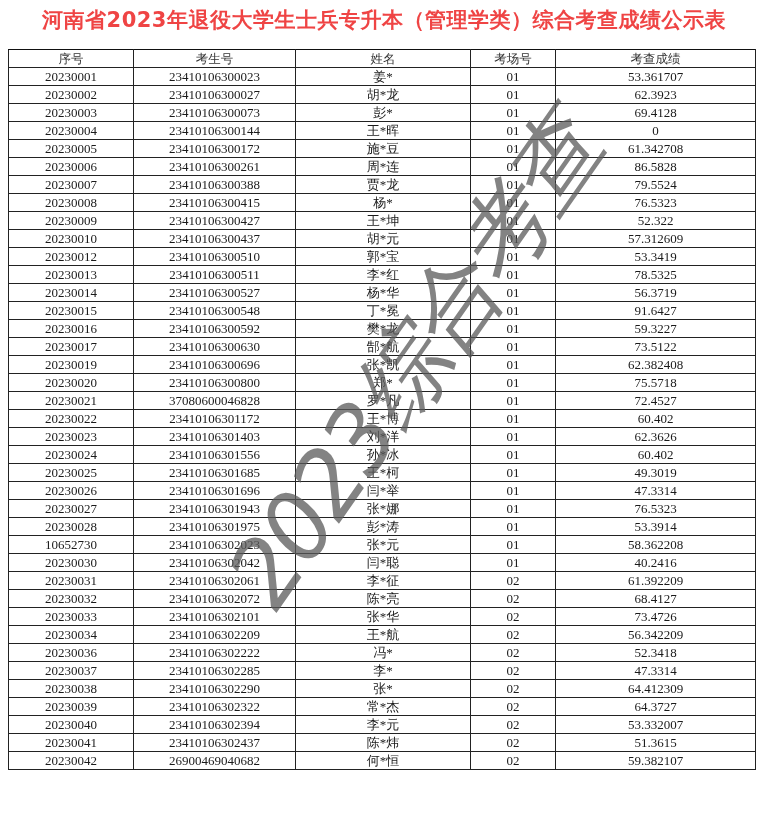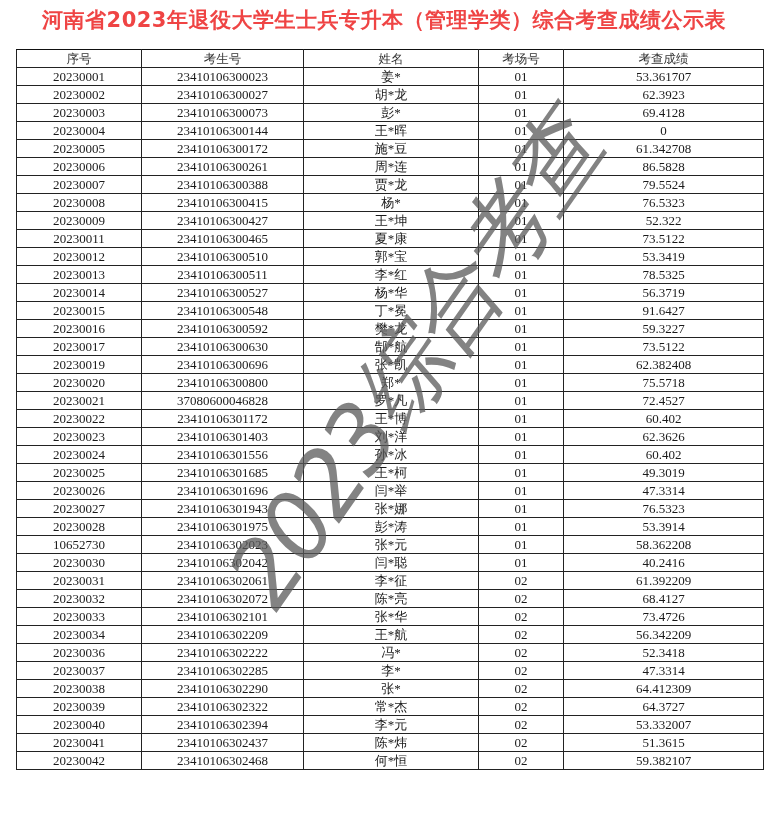--- a/index.html
+++ b/index.html
@@ -8,21 +8,21 @@
     font-family: "DejaVu Serif", "Liberation Serif", serif;
     color: #1a1a1a;
   }
   .title {
     position: absolute; left: 0; top: 6px; width: 768px;
     text-align: center; font-size: 21px; font-weight: bold;
     font-family: "DejaVu Sans", "Liberation Sans", sans-serif;
     letter-spacing: 0.5px; color: #ef4444;
   }
   table.grid {
-    position: absolute; left: 16px; top: 49px;
+    position: absolute; left: 8px; top: 49px;
     width: 747px; border-collapse: collapse; table-layout: fixed;
     font-size: 13px;
   }
   table.grid col.c1 { width: 125px; }
   table.grid col.c2 { width: 162px; }
   table.grid col.c3 { width: 175px; }
   table.grid col.c4 { width: 85px; }
   table.grid col.c5 { width: 200px; }
   table.grid th, table.grid td {
     border: 1px solid #222; height: 17px; padding: 0; line-height: 17px;
@@ -122,25 +122,25 @@
         <td>76.5323</td>
       </tr>
       <tr>
         <td>20230009</td>
         <td>23410106300427</td>
         <td>王*坤</td>
         <td>01</td>
         <td>52.322</td>
       </tr>
       <tr>
-        <td>20230011</td>
-        <td>23410106300465</td>
-        <td>夏*康</td>
-        <td>01</td>
-        <td>73.5122</td>
+        <td>20230010</td>
+        <td>23410106300437</td>
+        <td>胡*元</td>
+        <td>01</td>
+        <td>57.312609</td>
       </tr>
       <tr>
         <td>20230012</td>
         <td>23410106300510</td>
         <td>郭*宝</td>
         <td>01</td>
         <td>53.3419</td>
       </tr>
       <tr>
         <td>20230013</td>
@@ -326,21 +326,21 @@
       </tr>
       <tr>
         <td>20230041</td>
         <td>23410106302437</td>
         <td>陈*炜</td>
         <td>02</td>
         <td>51.3615</td>
       </tr>
       <tr>
         <td>20230042</td>
-        <td>23410106302468</td>
+        <td>26900469040682</td>
         <td>何*恒</td>
         <td>02</td>
         <td>59.382107</td>
       </tr>
     </tbody>
 </table>
 
 <div class="watermark">2023综合考查</div>
 
 </body></html>

